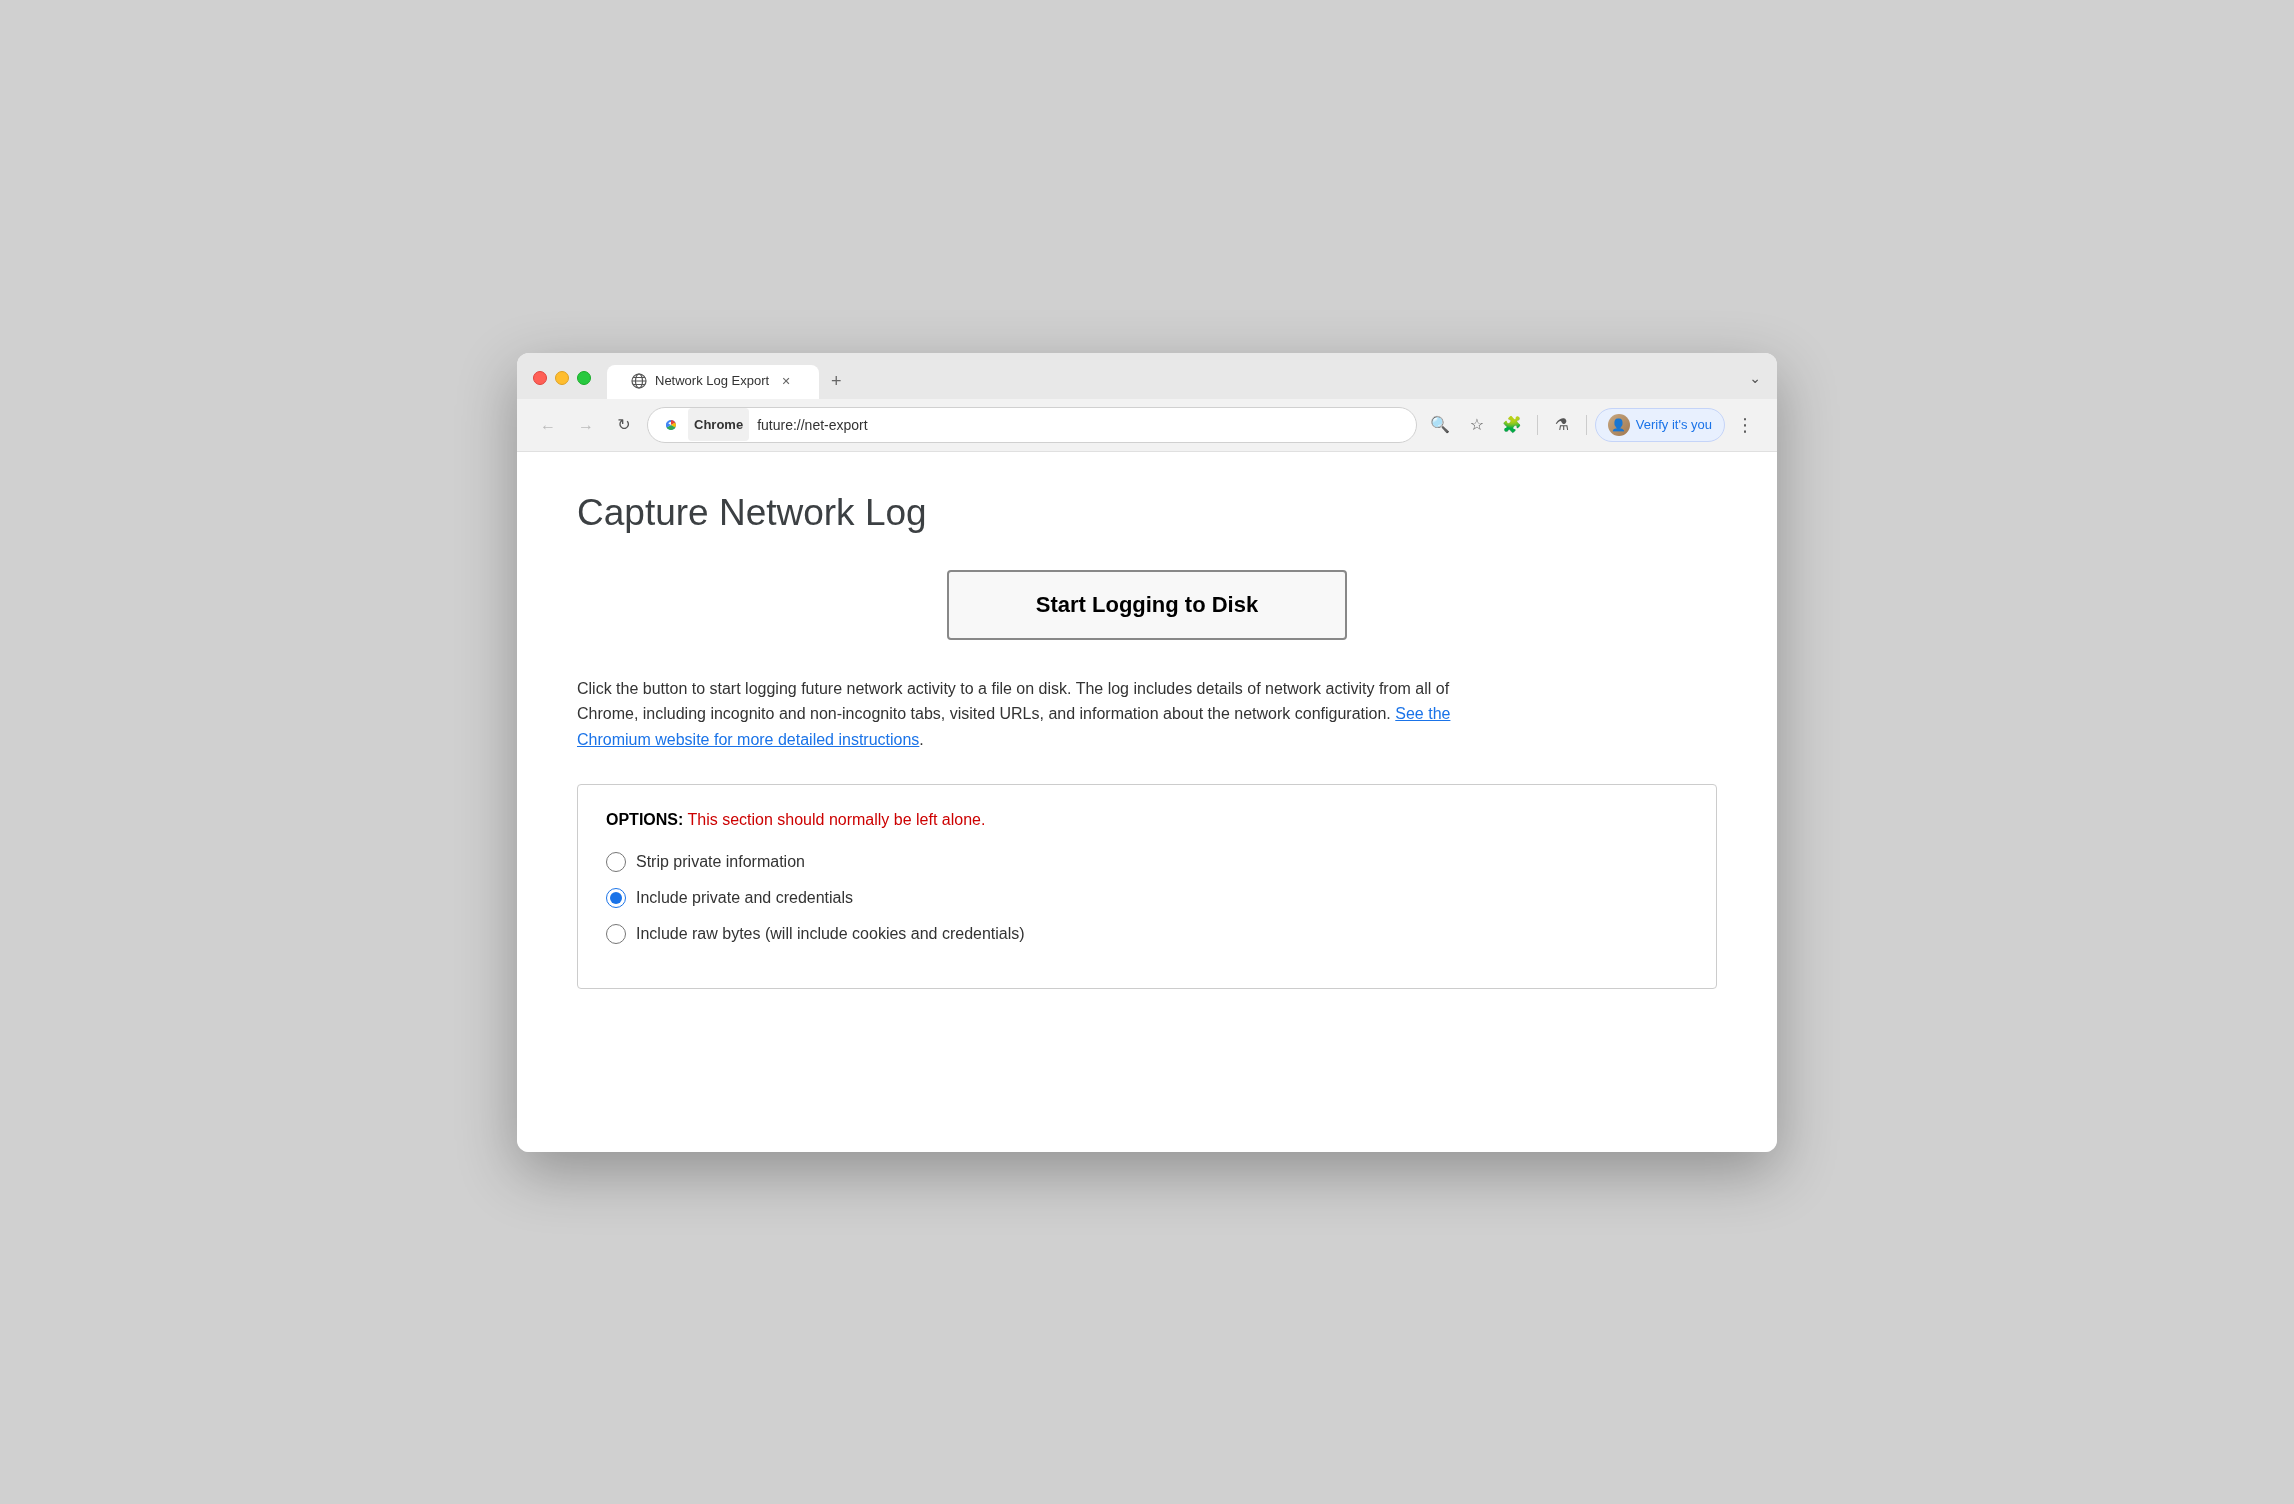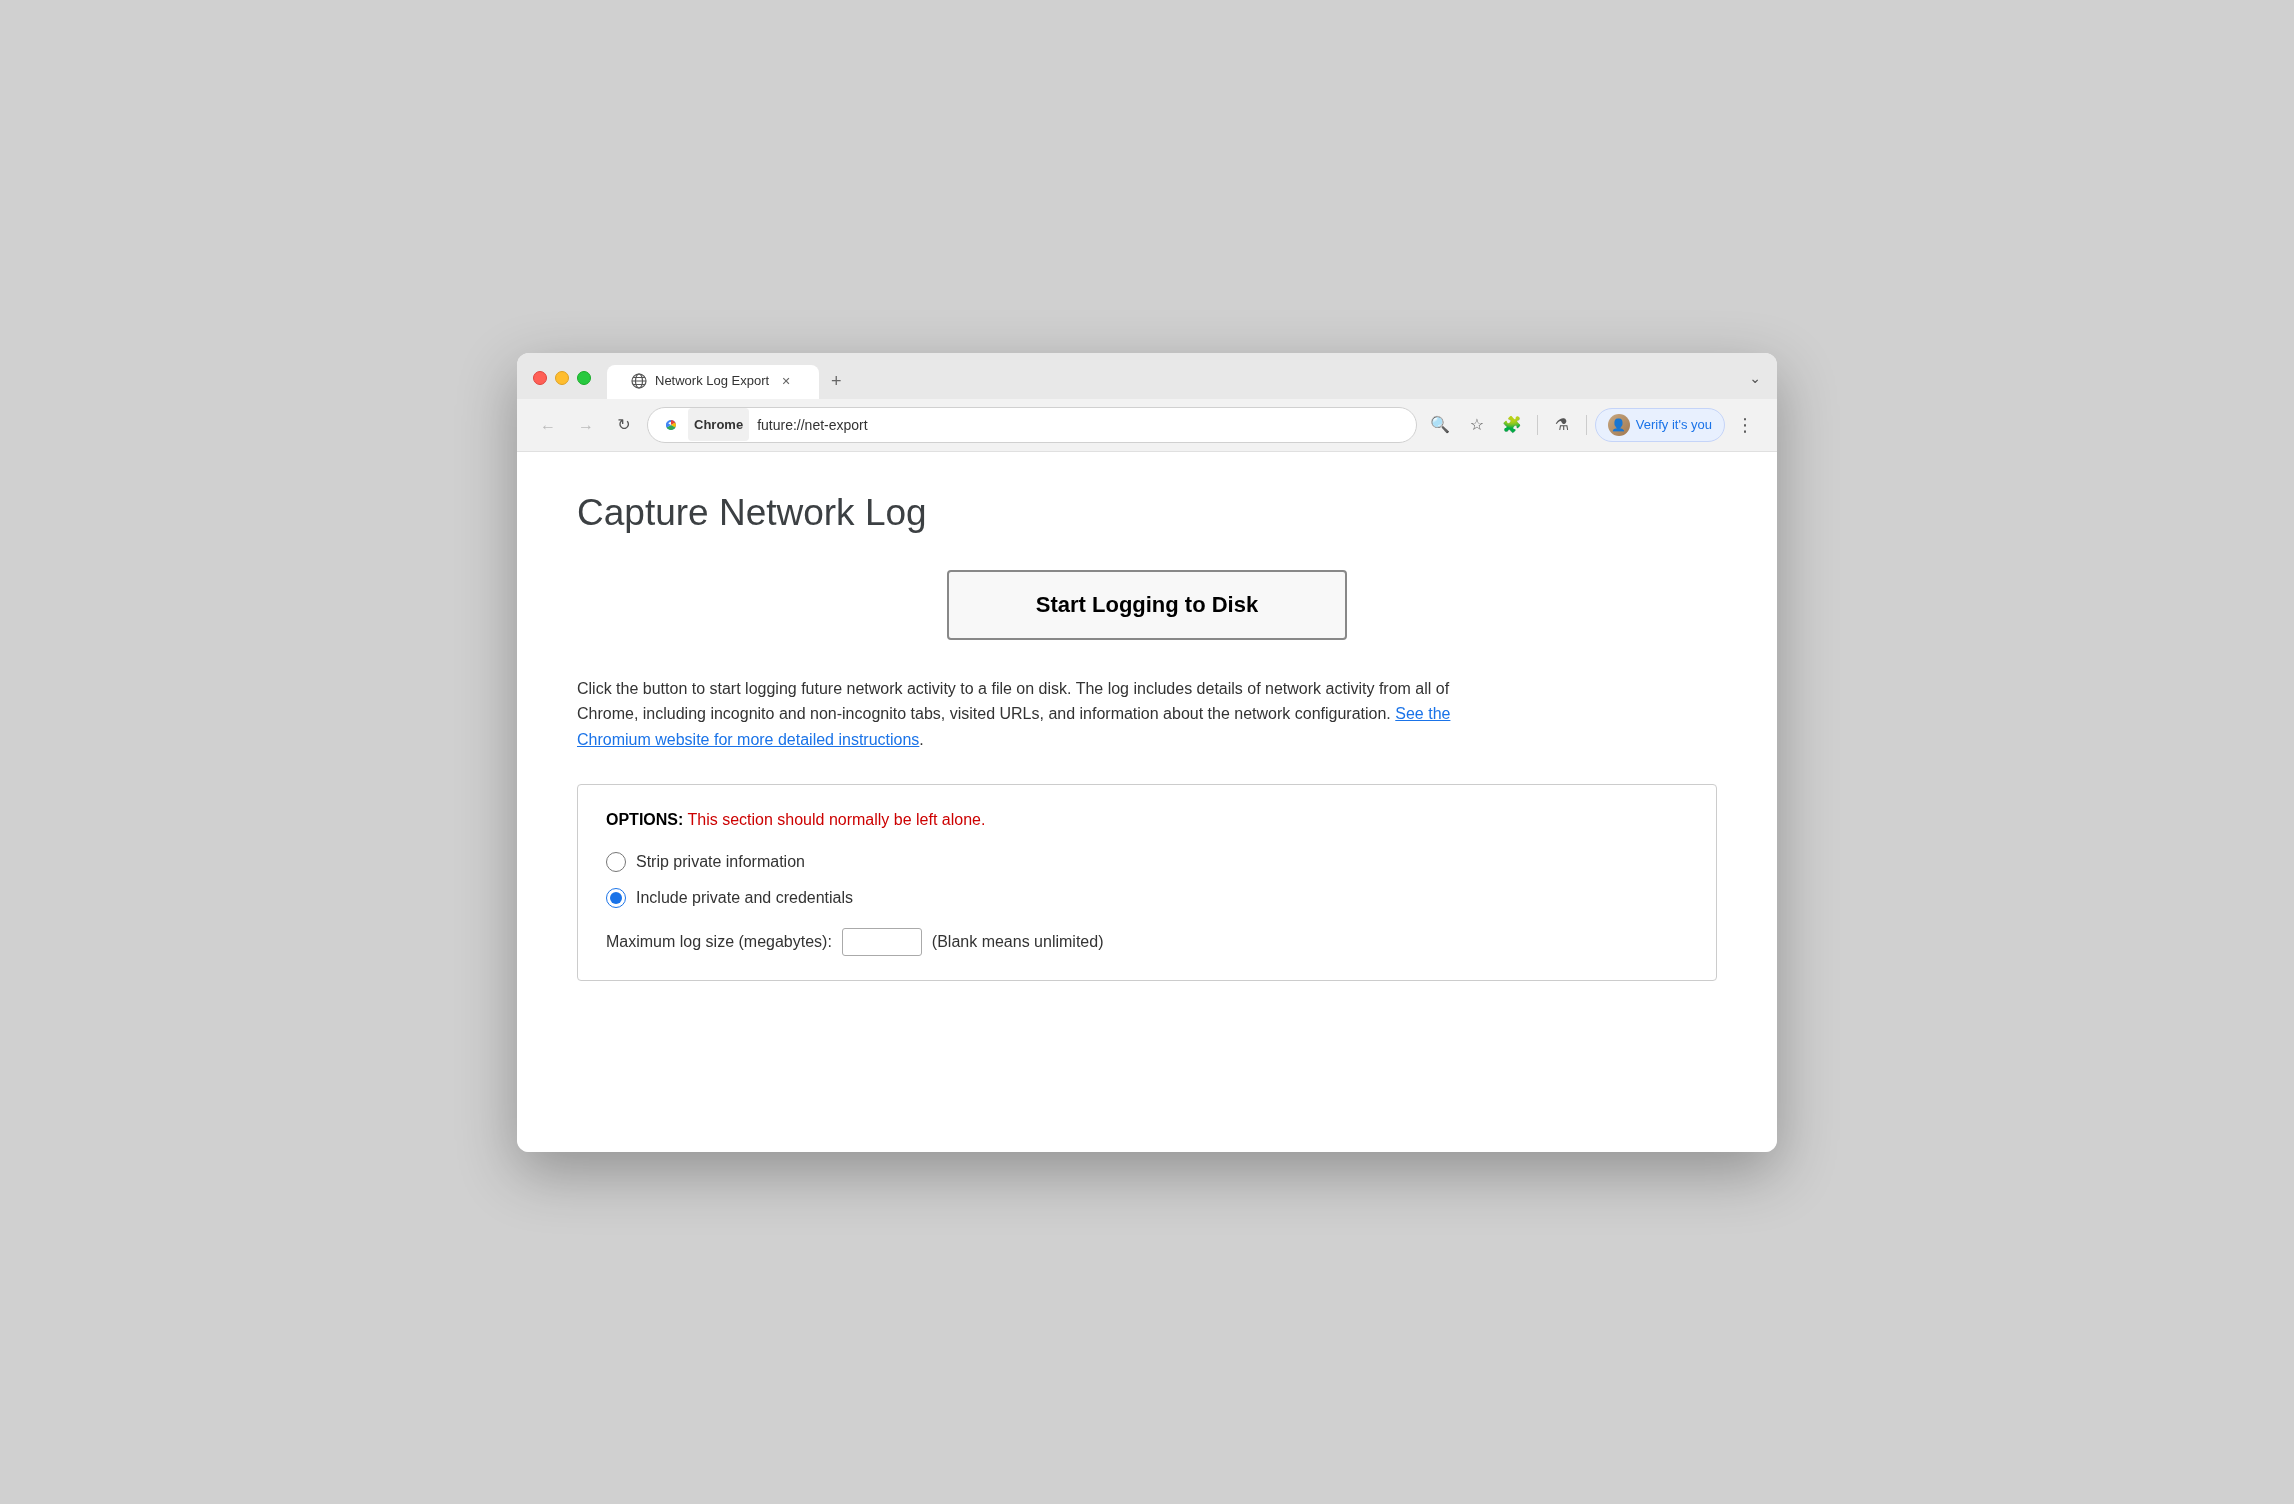--- a/index.html
+++ b/index.html
@@ -452,22 +452,21 @@
 
       <div class="radio-group">
         <label class="radio-item">
           <input type="radio" name="logging-option" class="radio-input" style="">
           <span>Strip private information</span>
         </label>
         <label class="radio-item">
           <input type="radio" name="logging-option" class="radio-input" checked="" style="">
           <span>Include private and credentials</span>
         </label>
+        <label class="radio-item">
+          <input type="radio" name="logging-option" class="radio-input" style="">
+          <span>Include raw bytes (will include cookies and credentials)</span>
+        </label>
       </div>
 
-      <div class="max-size-row">
-        <span>Maximum log size (megabytes):</span>
-        <input type="text" class="max-size-input" value="" style="">
-        <span>(Blank means unlimited)</span>
-      </div>
     </div>
   </div>
 </div>
 
 </body></html>

